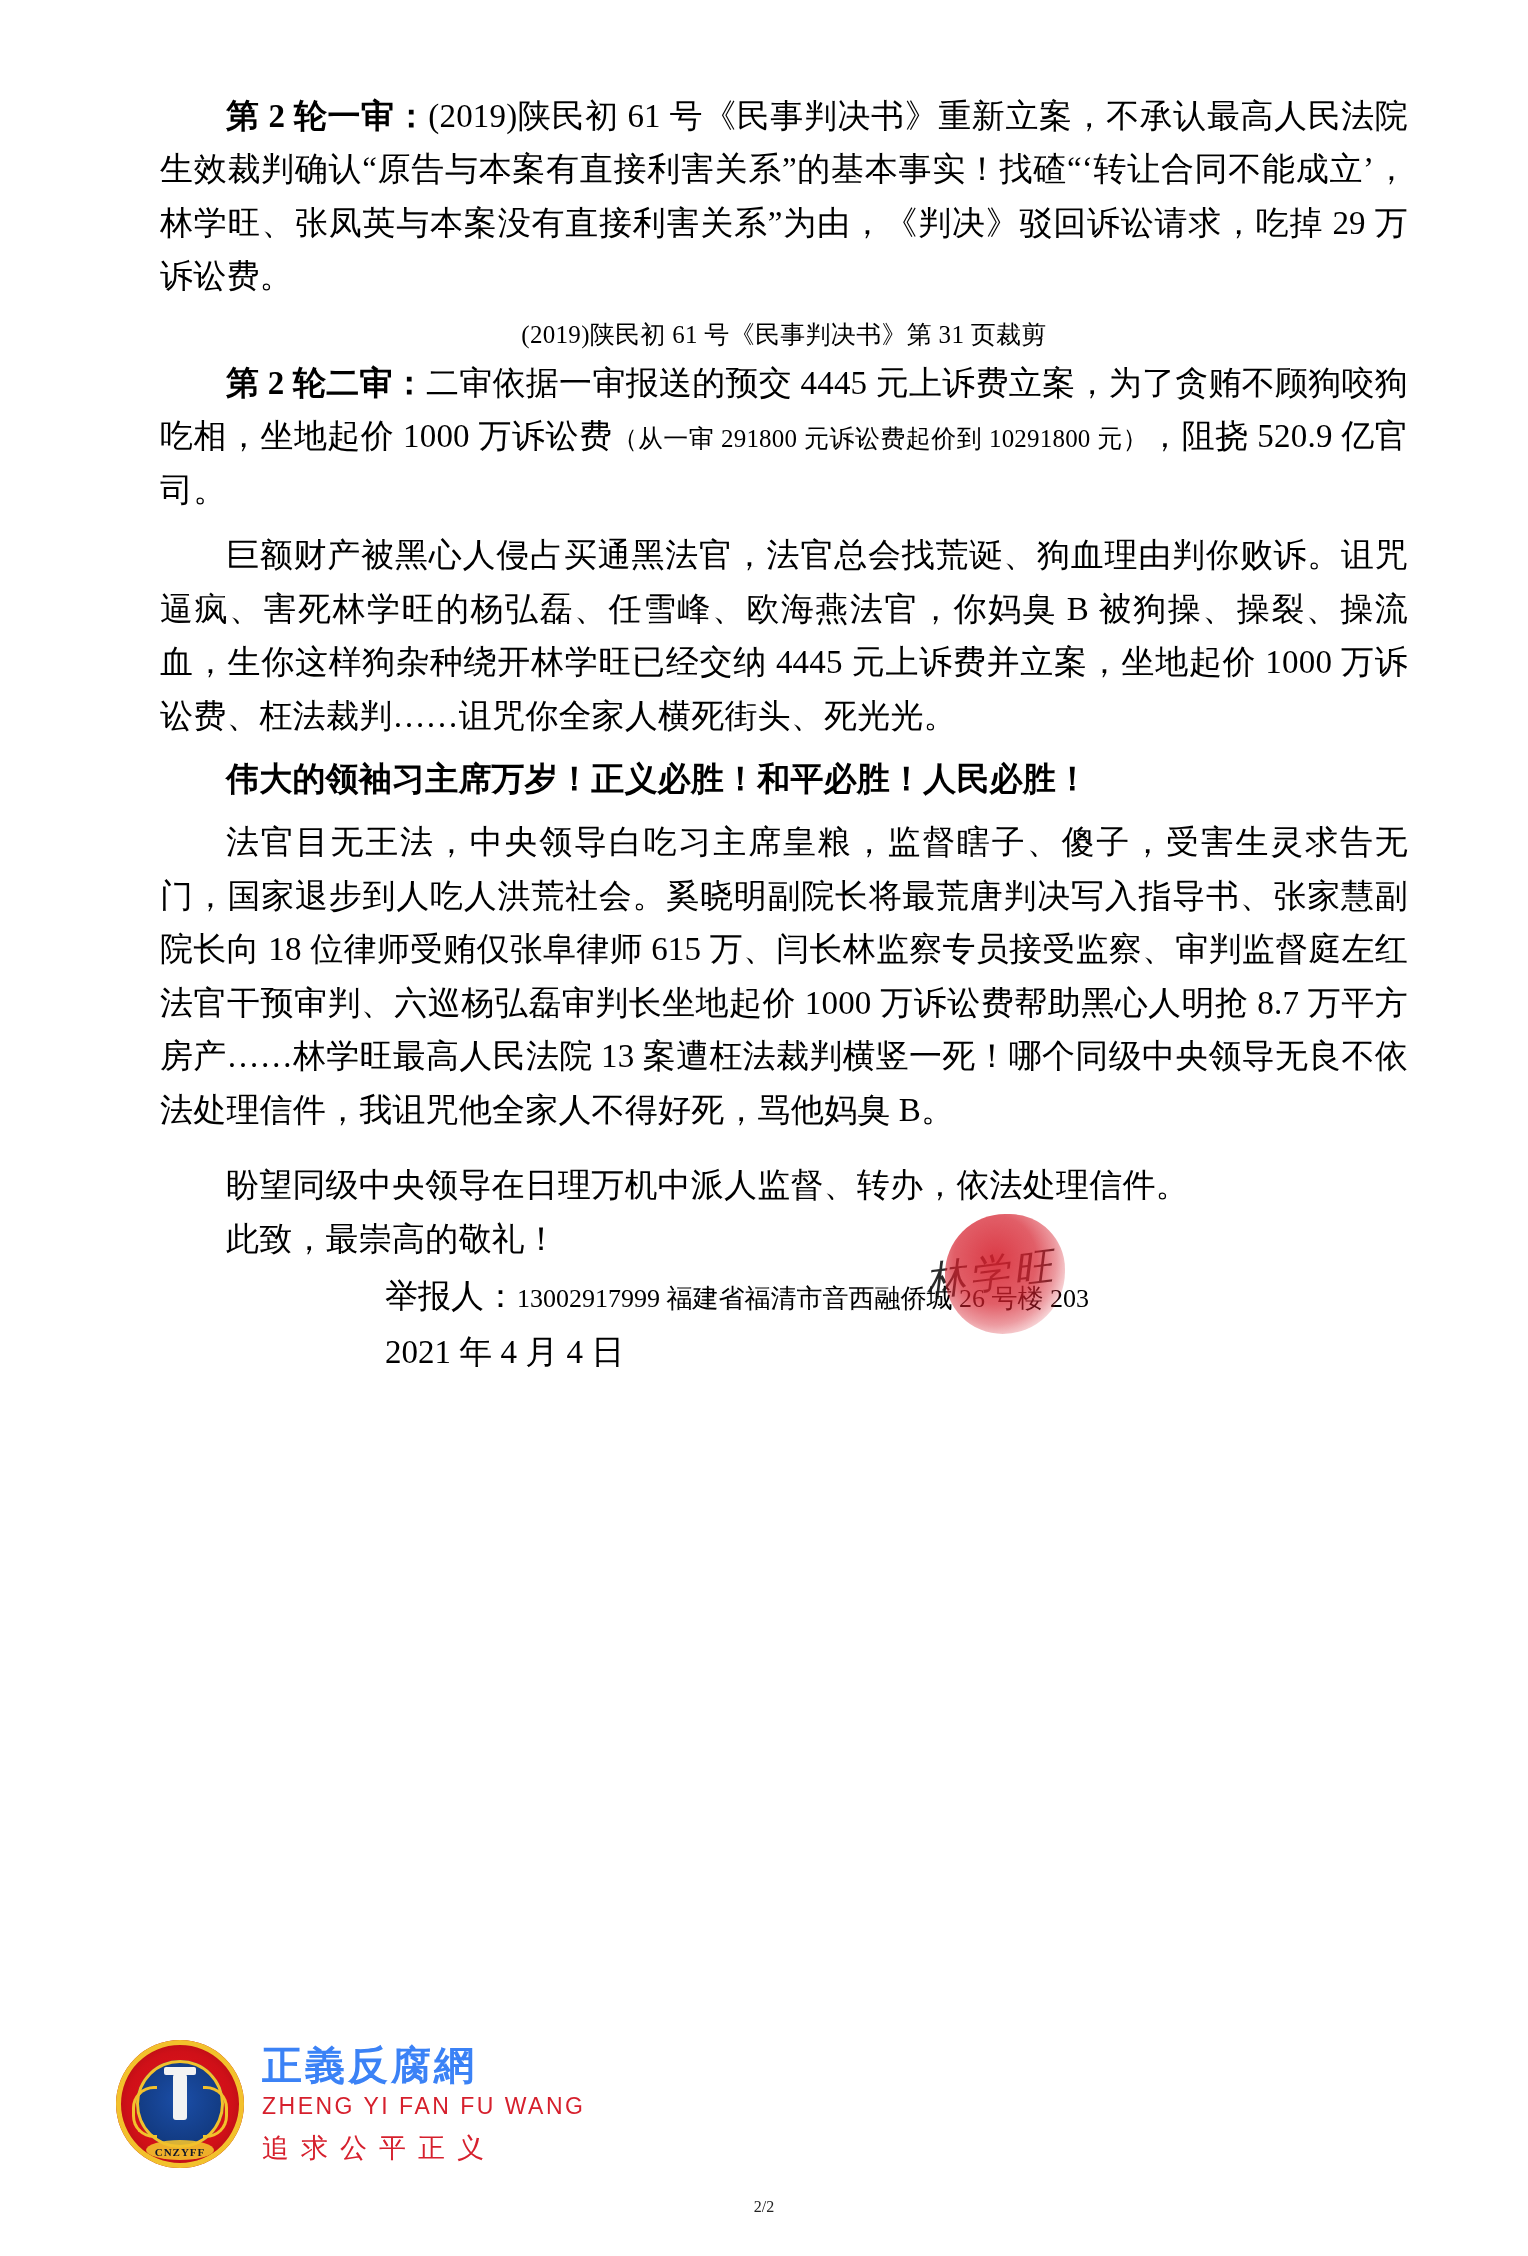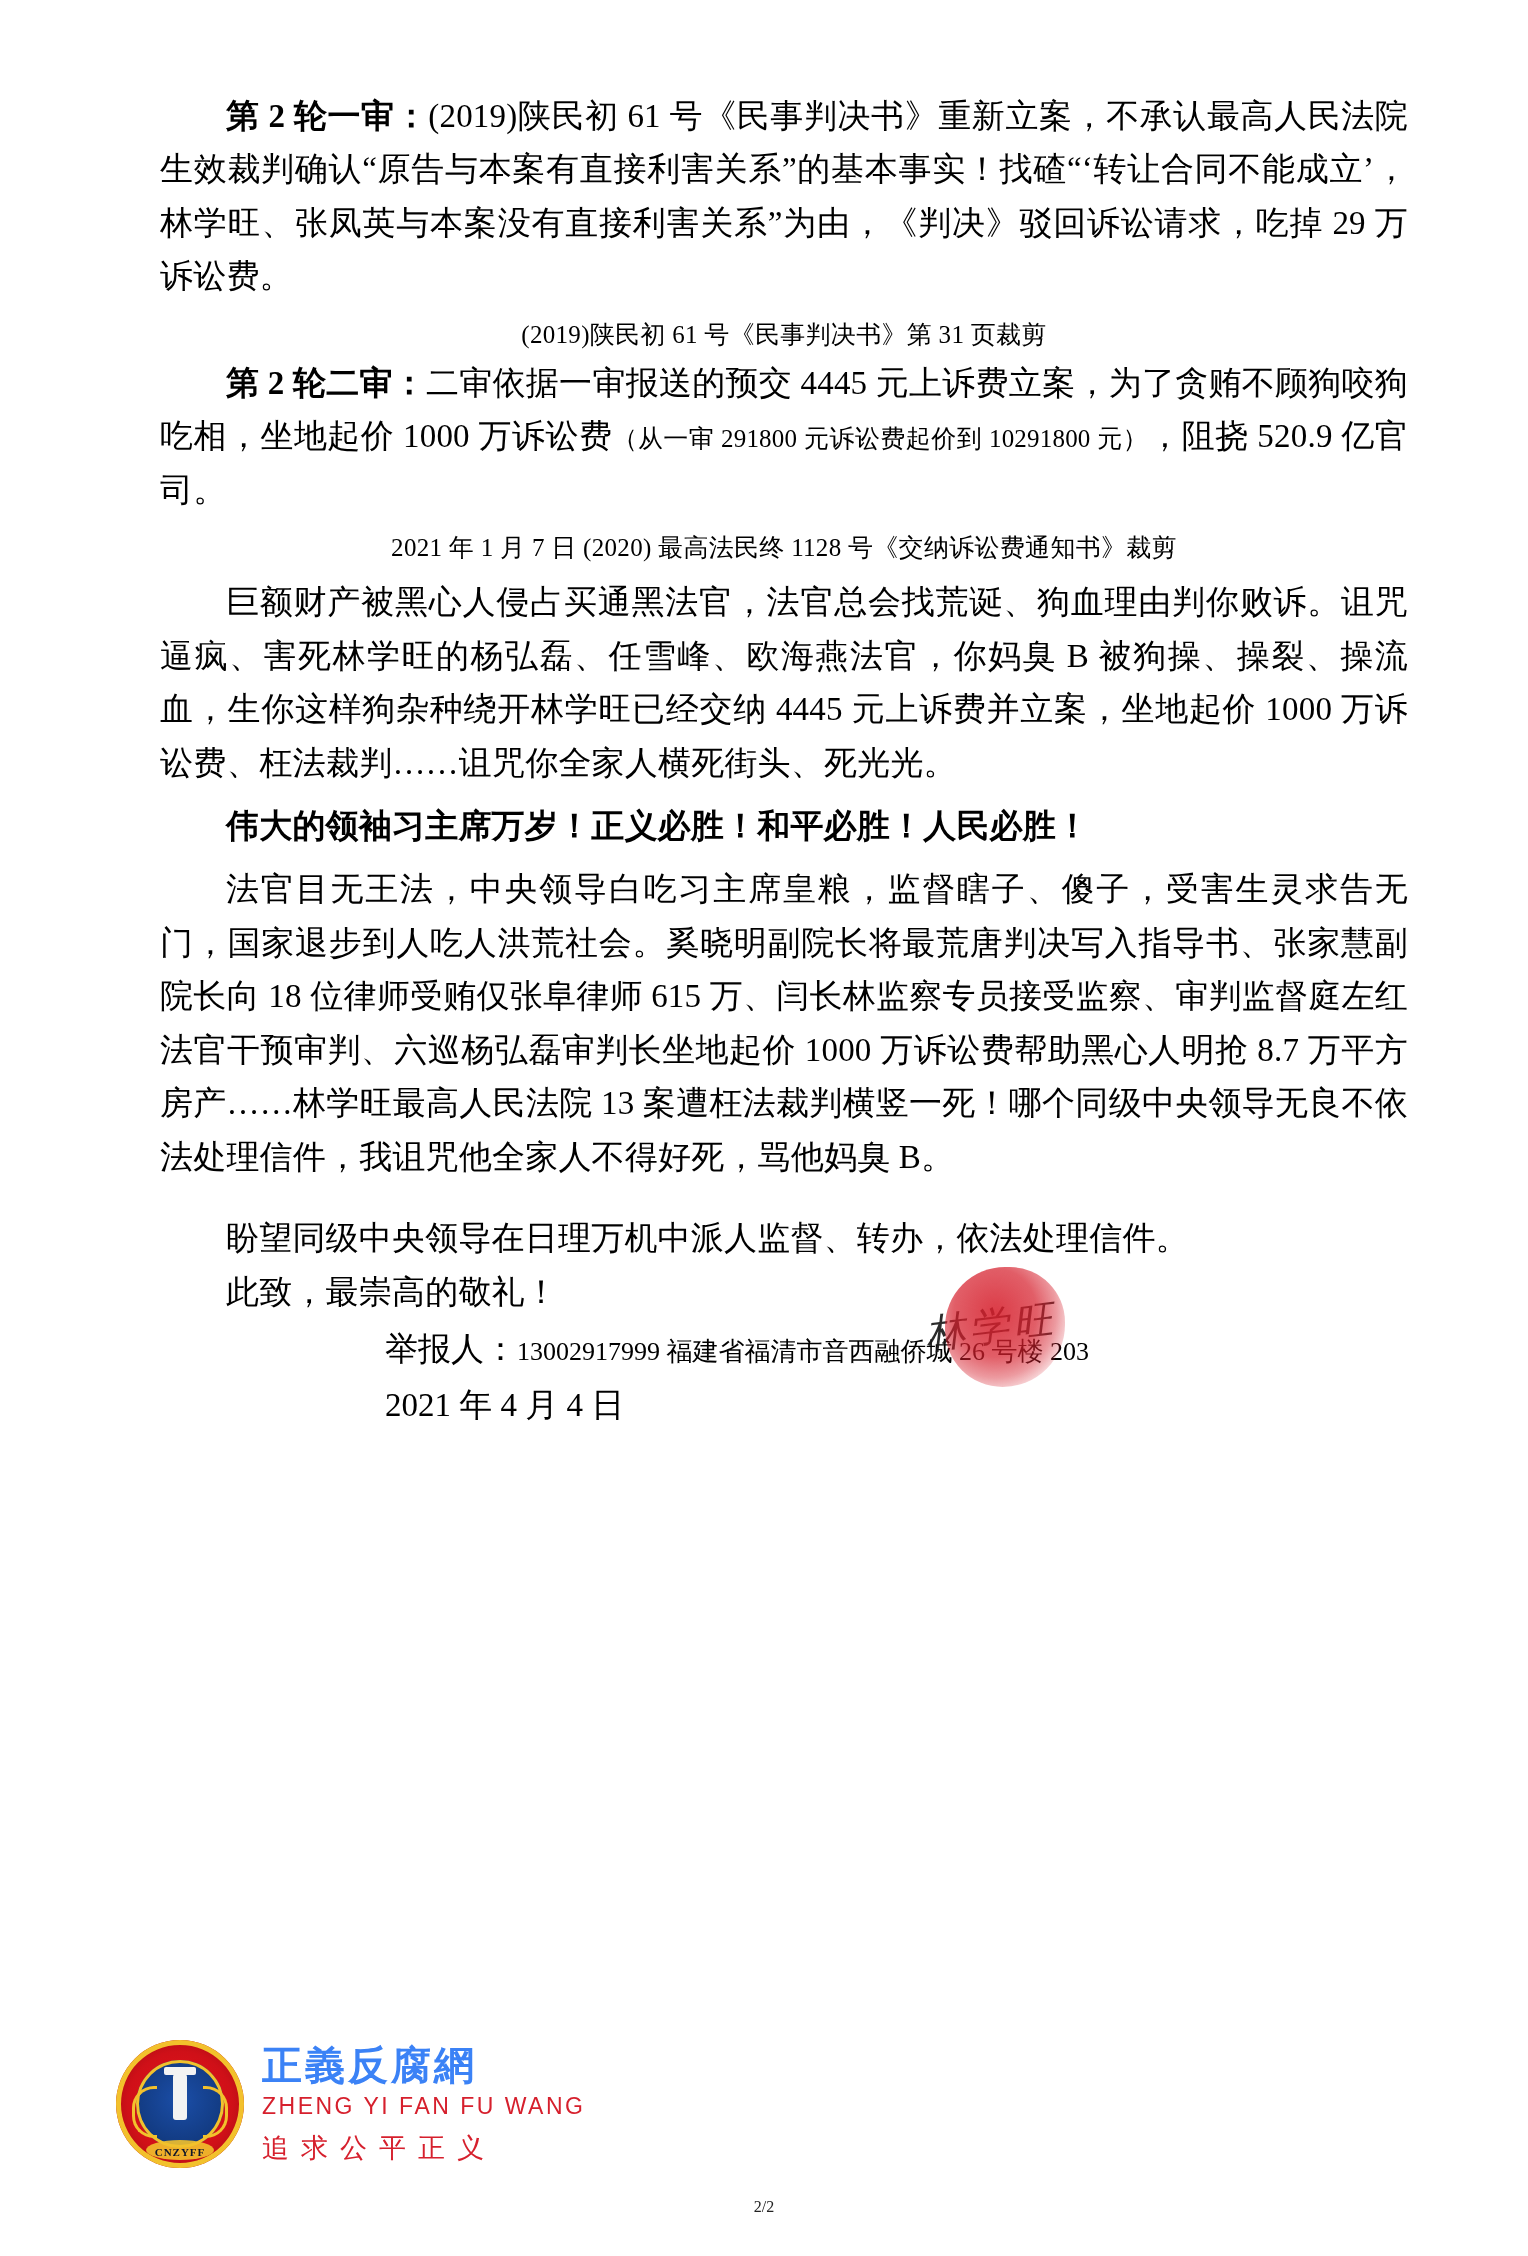--- a/index.html
+++ b/index.html
@@ -271,29 +271,28 @@
   <p class="body-text indent">
     <span class="bold">第 2 轮一审：</span><span>(2019)陕民初 61 号《民事判决书》重新立案，不承认最高人民法院生效裁判确认“原告与本案有直接利害关系”的基本事实！找碴“‘转让合同不能成立’，林学旺、张凤英与本案没有直接利害关系”为由，《判决》驳回诉讼请求，吃掉 29 万诉讼费。</span>
   </p>
 
   <div class="caption">(2019)陕民初 61 号《民事判决书》第 31 页裁剪</div>
 
   <p class="body-text indent">
     <span class="bold">第 2 轮二审：</span><span>二审依据一审报送的预交 4445 元上诉费立案，为了贪贿不顾狗咬狗吃相，坐地起价 1000 万诉讼费</span><span class="small-note">（从一审 291800 元诉讼费起价到 10291800 元）</span><span>，阻挠 520.9 亿官司。</span>
   </p>
 
-  <div class="caption">2021 年 1 月 7 日 (2020) 最高法民终 1128 号《交纳诉讼费通知书》裁剪</div>
 
   <p class="body-text indent" style="margin-top:12px;">巨额财产被黑心人侵占买通黑法官，法官总会找荒诞、狗血理由判你败诉。诅咒逼疯、害死林学旺的杨弘磊、任雪峰、欧海燕法官，你妈臭 B 被狗操、操裂、操流血，生你这样狗杂种绕开林学旺已经交纳 4445 元上诉费并立案，坐地起价 1000 万诉讼费、枉法裁判……诅咒你全家人横死街头、死光光。</p>
 
   <p class="body-text indent bold" style="margin-top:10px;">伟大的领袖习主席万岁！正义必胜！和平必胜！人民必胜！</p>
 
   <p class="body-text indent" style="margin-top:10px;">法官目无王法，中央领导白吃习主席皇粮，监督瞎子、傻子，受害生灵求告无门，国家退步到人吃人洪荒社会。奚晓明副院长将最荒唐判决写入指导书、张家慧副院长向 18 位律师受贿仅张阜律师 615 万、闫长林监察专员接受监察、审判监督庭左红法官干预审判、六巡杨弘磊审判长坐地起价 1000 万诉讼费帮助黑心人明抢 8.7 万平方房产……林学旺最高人民法院 13 案遭枉法裁判横竖一死！哪个同级中央领导无良不依法处理信件，我诅咒他全家人不得好死，骂他妈臭 B。</p>
 
-  <p class="body-text indent" style="margin-top:28px;">盼望同级中央领导在日理万机中派人监督、转办，依法处理信件。</p>
+  <p class="body-text indent" style="margin-top:22px;">盼望同级中央领导在日理万机中派人监督、转办，依法处理信件。</p>
 
   <p class="body-text indent">此致，最崇高的敬礼！</p>
 
   <div class="sign-row" style="margin-left: 225px;">
     <span>举报人：</span><span class="contact">13002917999 福建省福清市音西融侨城 26 号楼 203</span>
     <span class="handwrite">林学旺</span>
     <span class="seal"></span>
   </div>
   <div class="sign-row" style="margin-left: 225px;">2021 年 4 月 4 日</div>
 

